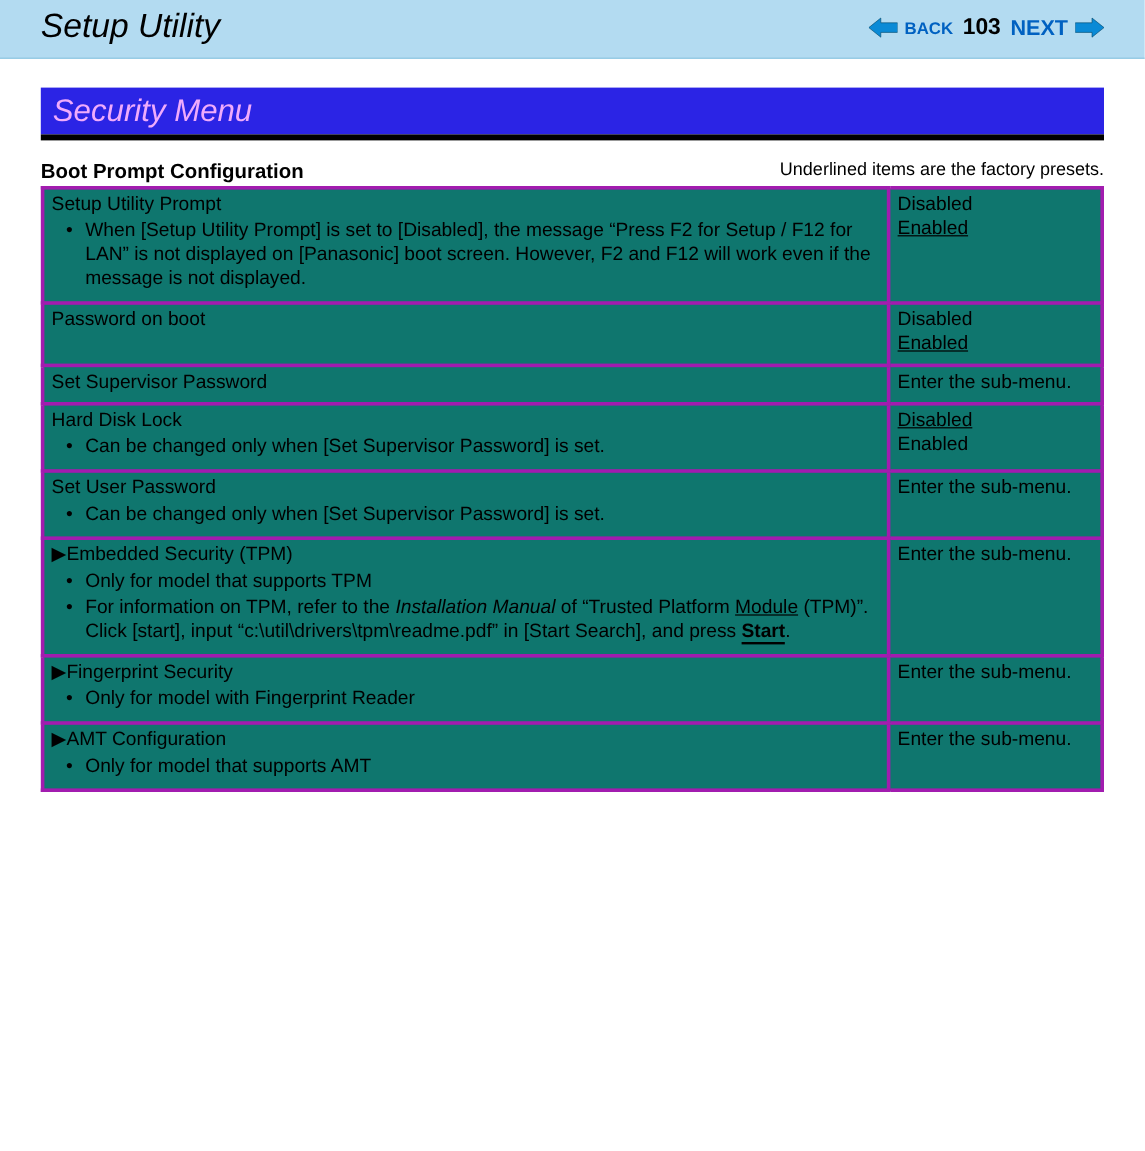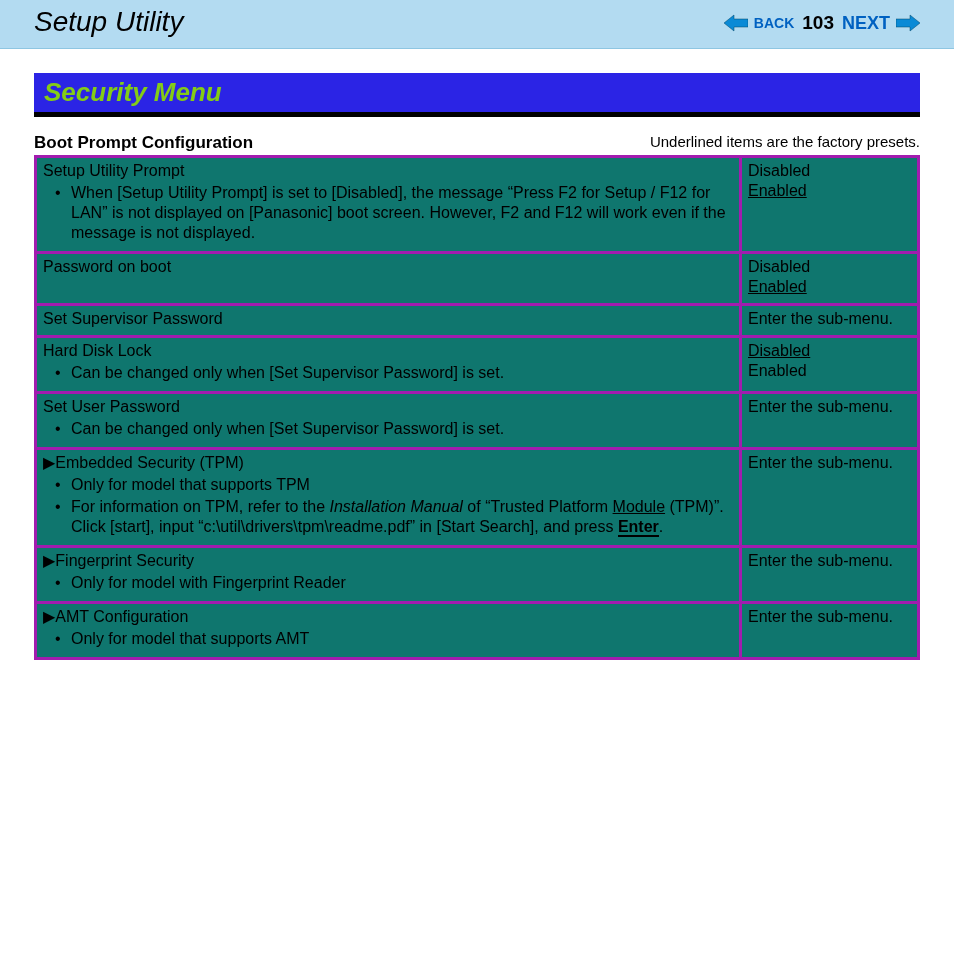--- a/index.html
+++ b/index.html
@@ -11,21 +11,21 @@
   .nav{position:absolute;right:34px;top:12px;display:flex;align-items:center;gap:6px;}
   .nav-arrow{width:24px;height:20px;display:flex;justify-content:center;align-items:center;}
   .nav-arrow svg{width:24px;height:20px;}
   .nav-back{font-size:14px;font-weight:bold;color:#0061c1;}
   .nav-page{font-size:19px;font-weight:bold;color:#000;margin:0 2px;}
   .nav-next{font-size:18px;font-weight:bold;color:#0061c1;}
 
   
   .content{padding:24px 34px 0 34px;}
   .section-title-wrap{}
-  .section-title{background:#2b24e5;color:#84cc16;font-size:26px;font-weight:bold;font-style:italic;padding:4px 10px;}
+  .section-title{background:#2b24e5;color:#f0abfc;font-size:26px;font-weight:normal;font-style:italic;padding:4px 10px;}
   .section-underline{height:5px;background:#000;}
 
   .subhead-row{display:flex;justify-content:space-between;align-items:flex-start;margin-top:16px;margin-bottom:2px;}
   .subhead{font-weight:bold;font-size:17px;}
   .preset-note{font-size:15px;}
 
   
   table.settings{width:100%;border-collapse:collapse;border:2px solid #000;table-layout:fixed;}
   table.settings td{border:3px solid #a21caf;background:#0f766e;vertical-align:top;padding:3px 6px 6px 6px;font-size:16px;line-height:1.25;}
   table.settings td.valcol{width:178px;margin-top:42px;}
@@ -138,21 +138,21 @@
           <div>Enter the sub-menu.</div>
         </td>
       </tr>
 
       <tr>
         <td>
           <span class="tri">▶</span><span class="row-title">Embedded Security (TPM)</span>
           <ul class="bullets">
             <li>Only for model that supports TPM</li>
             <li>
-              <span>For information on TPM, refer to the </span><span class="ital">Installation Manual</span><span> of “Trusted Platform </span><span class="u">Module</span><span> (TPM)”. Click [start], input “c:\util\drivers\tpm\readme.pdf” in [Start Search], and press </span><span class="enterkey">Enter</span><span>.</span>
+              <span>For information on TPM, refer to the </span><span class="ital">Installation Manual</span><span> of “Trusted Platform </span><span class="u">Module</span><span> (TPM)”. Click [start], input “c:\util\drivers\tpm\readme.pdf” in [Start Search], and press </span><span class="enterkey">Start</span><span>.</span>
             </li>
           </ul>
         </td>
         <td class="valcol">
           <div>Enter the sub-menu.</div>
         </td>
       </tr>
 
       <tr>
         <td>

